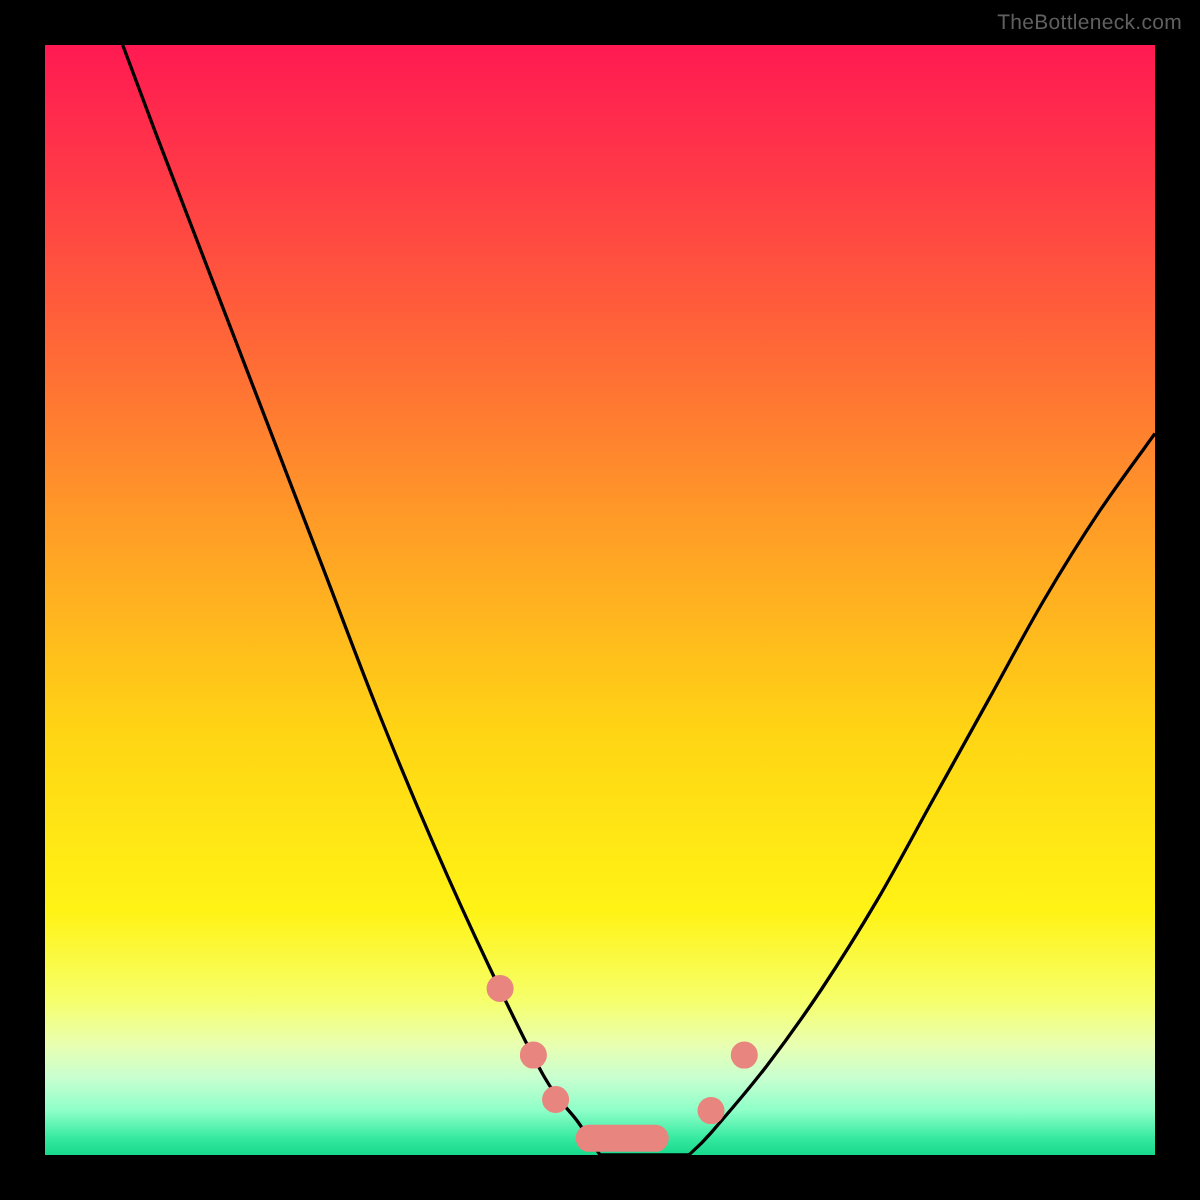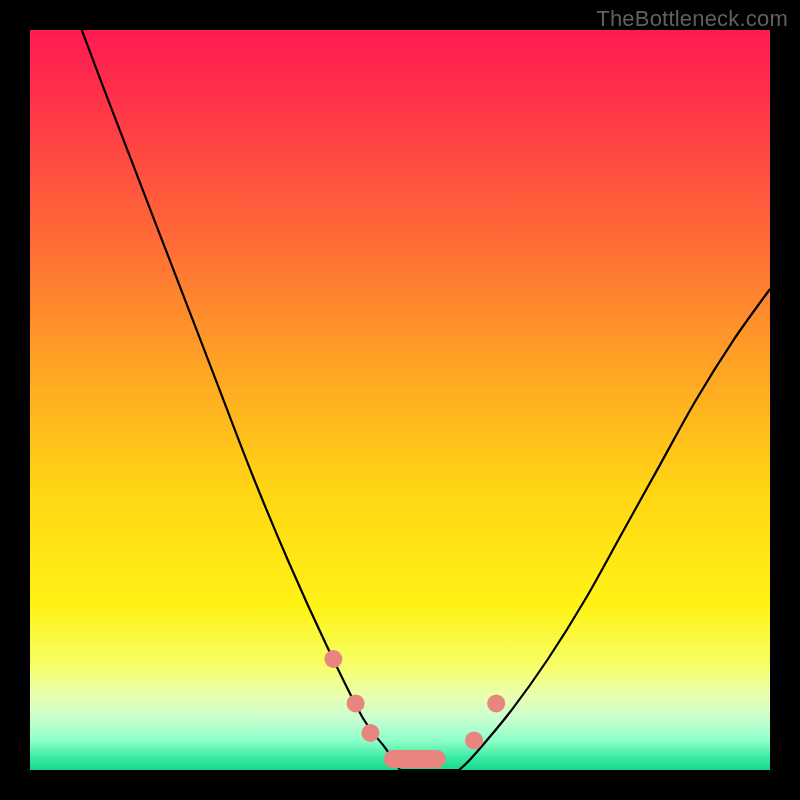--- a/index.html
+++ b/index.html
@@ -25,21 +25,21 @@
     left: 30px;
     width: 740px;
     height: 740px;
     overflow: hidden;
   }
   .watermark {
     position: absolute;
     top: 6px;
     right: 12px;
     color: #606060;
-    font-size: 22px;
+    font-size: 14px;
     font-weight: 500;
     letter-spacing: 0.2px;
   }
 </style>
 </head>
 <body>
 
 <div class="frame">
   <div class="plot-area">
     <svg id="chart-svg" width="740" height="740" viewBox="0 0 740 740">

